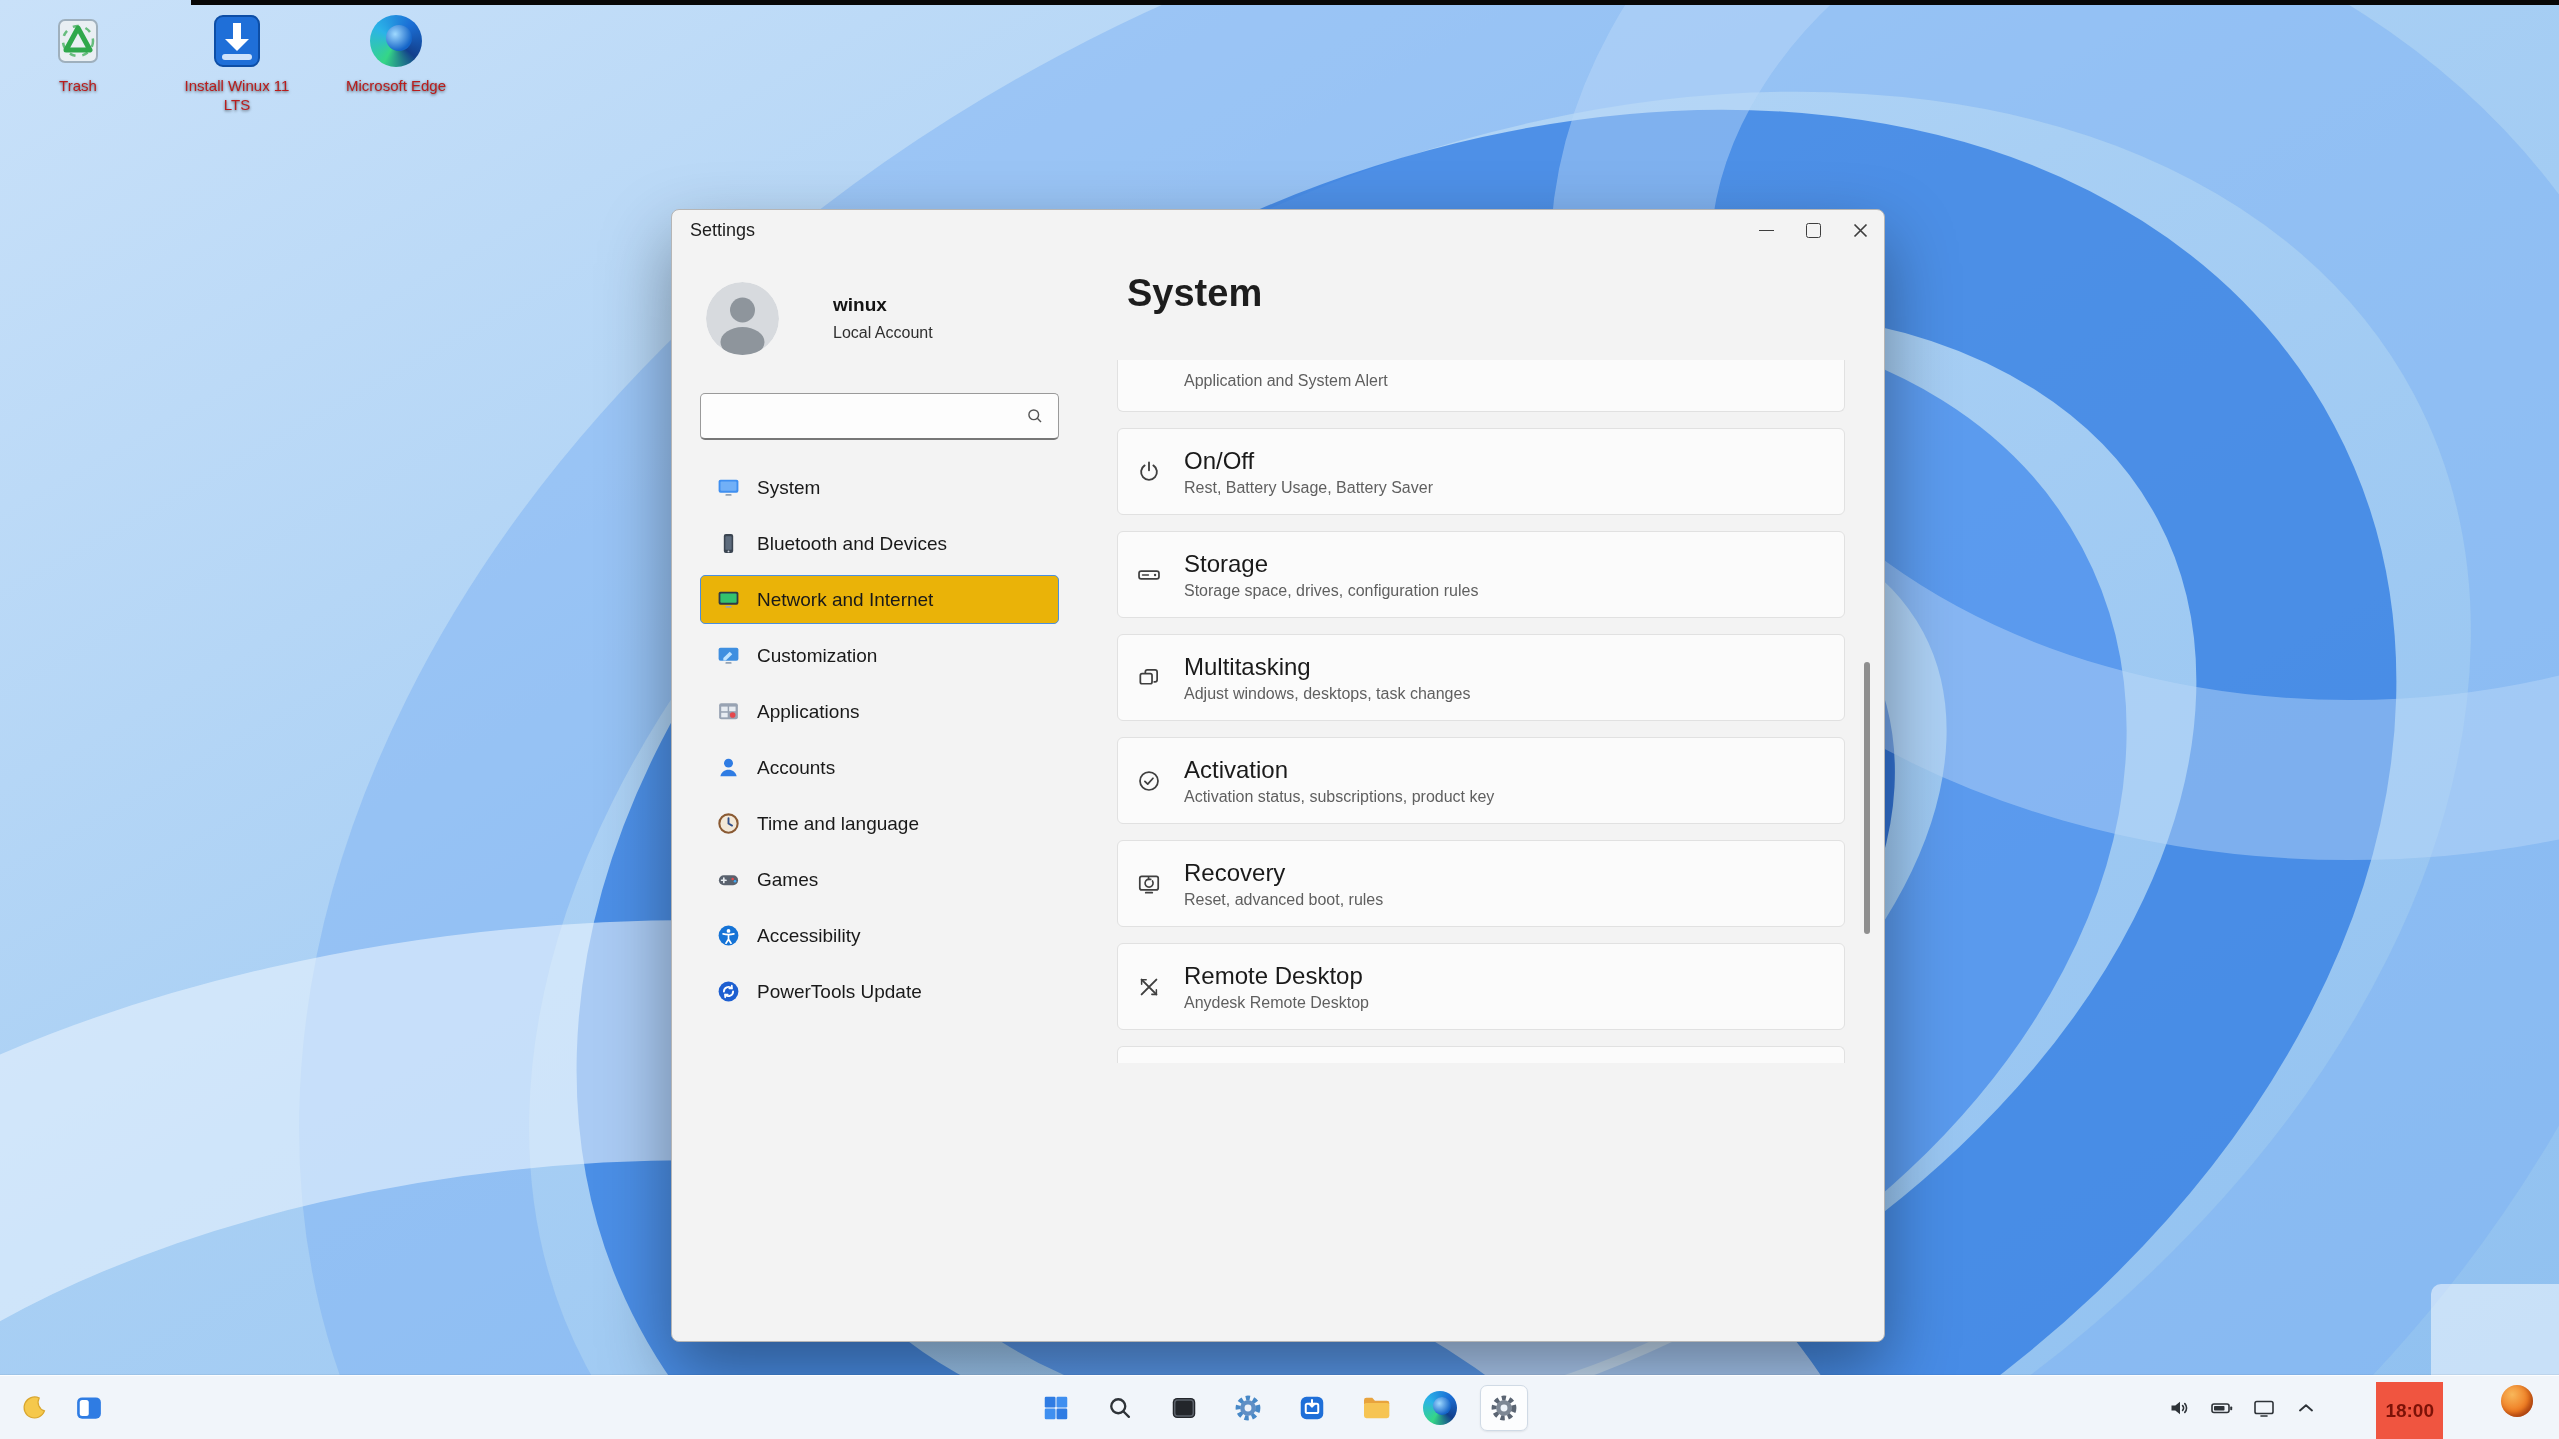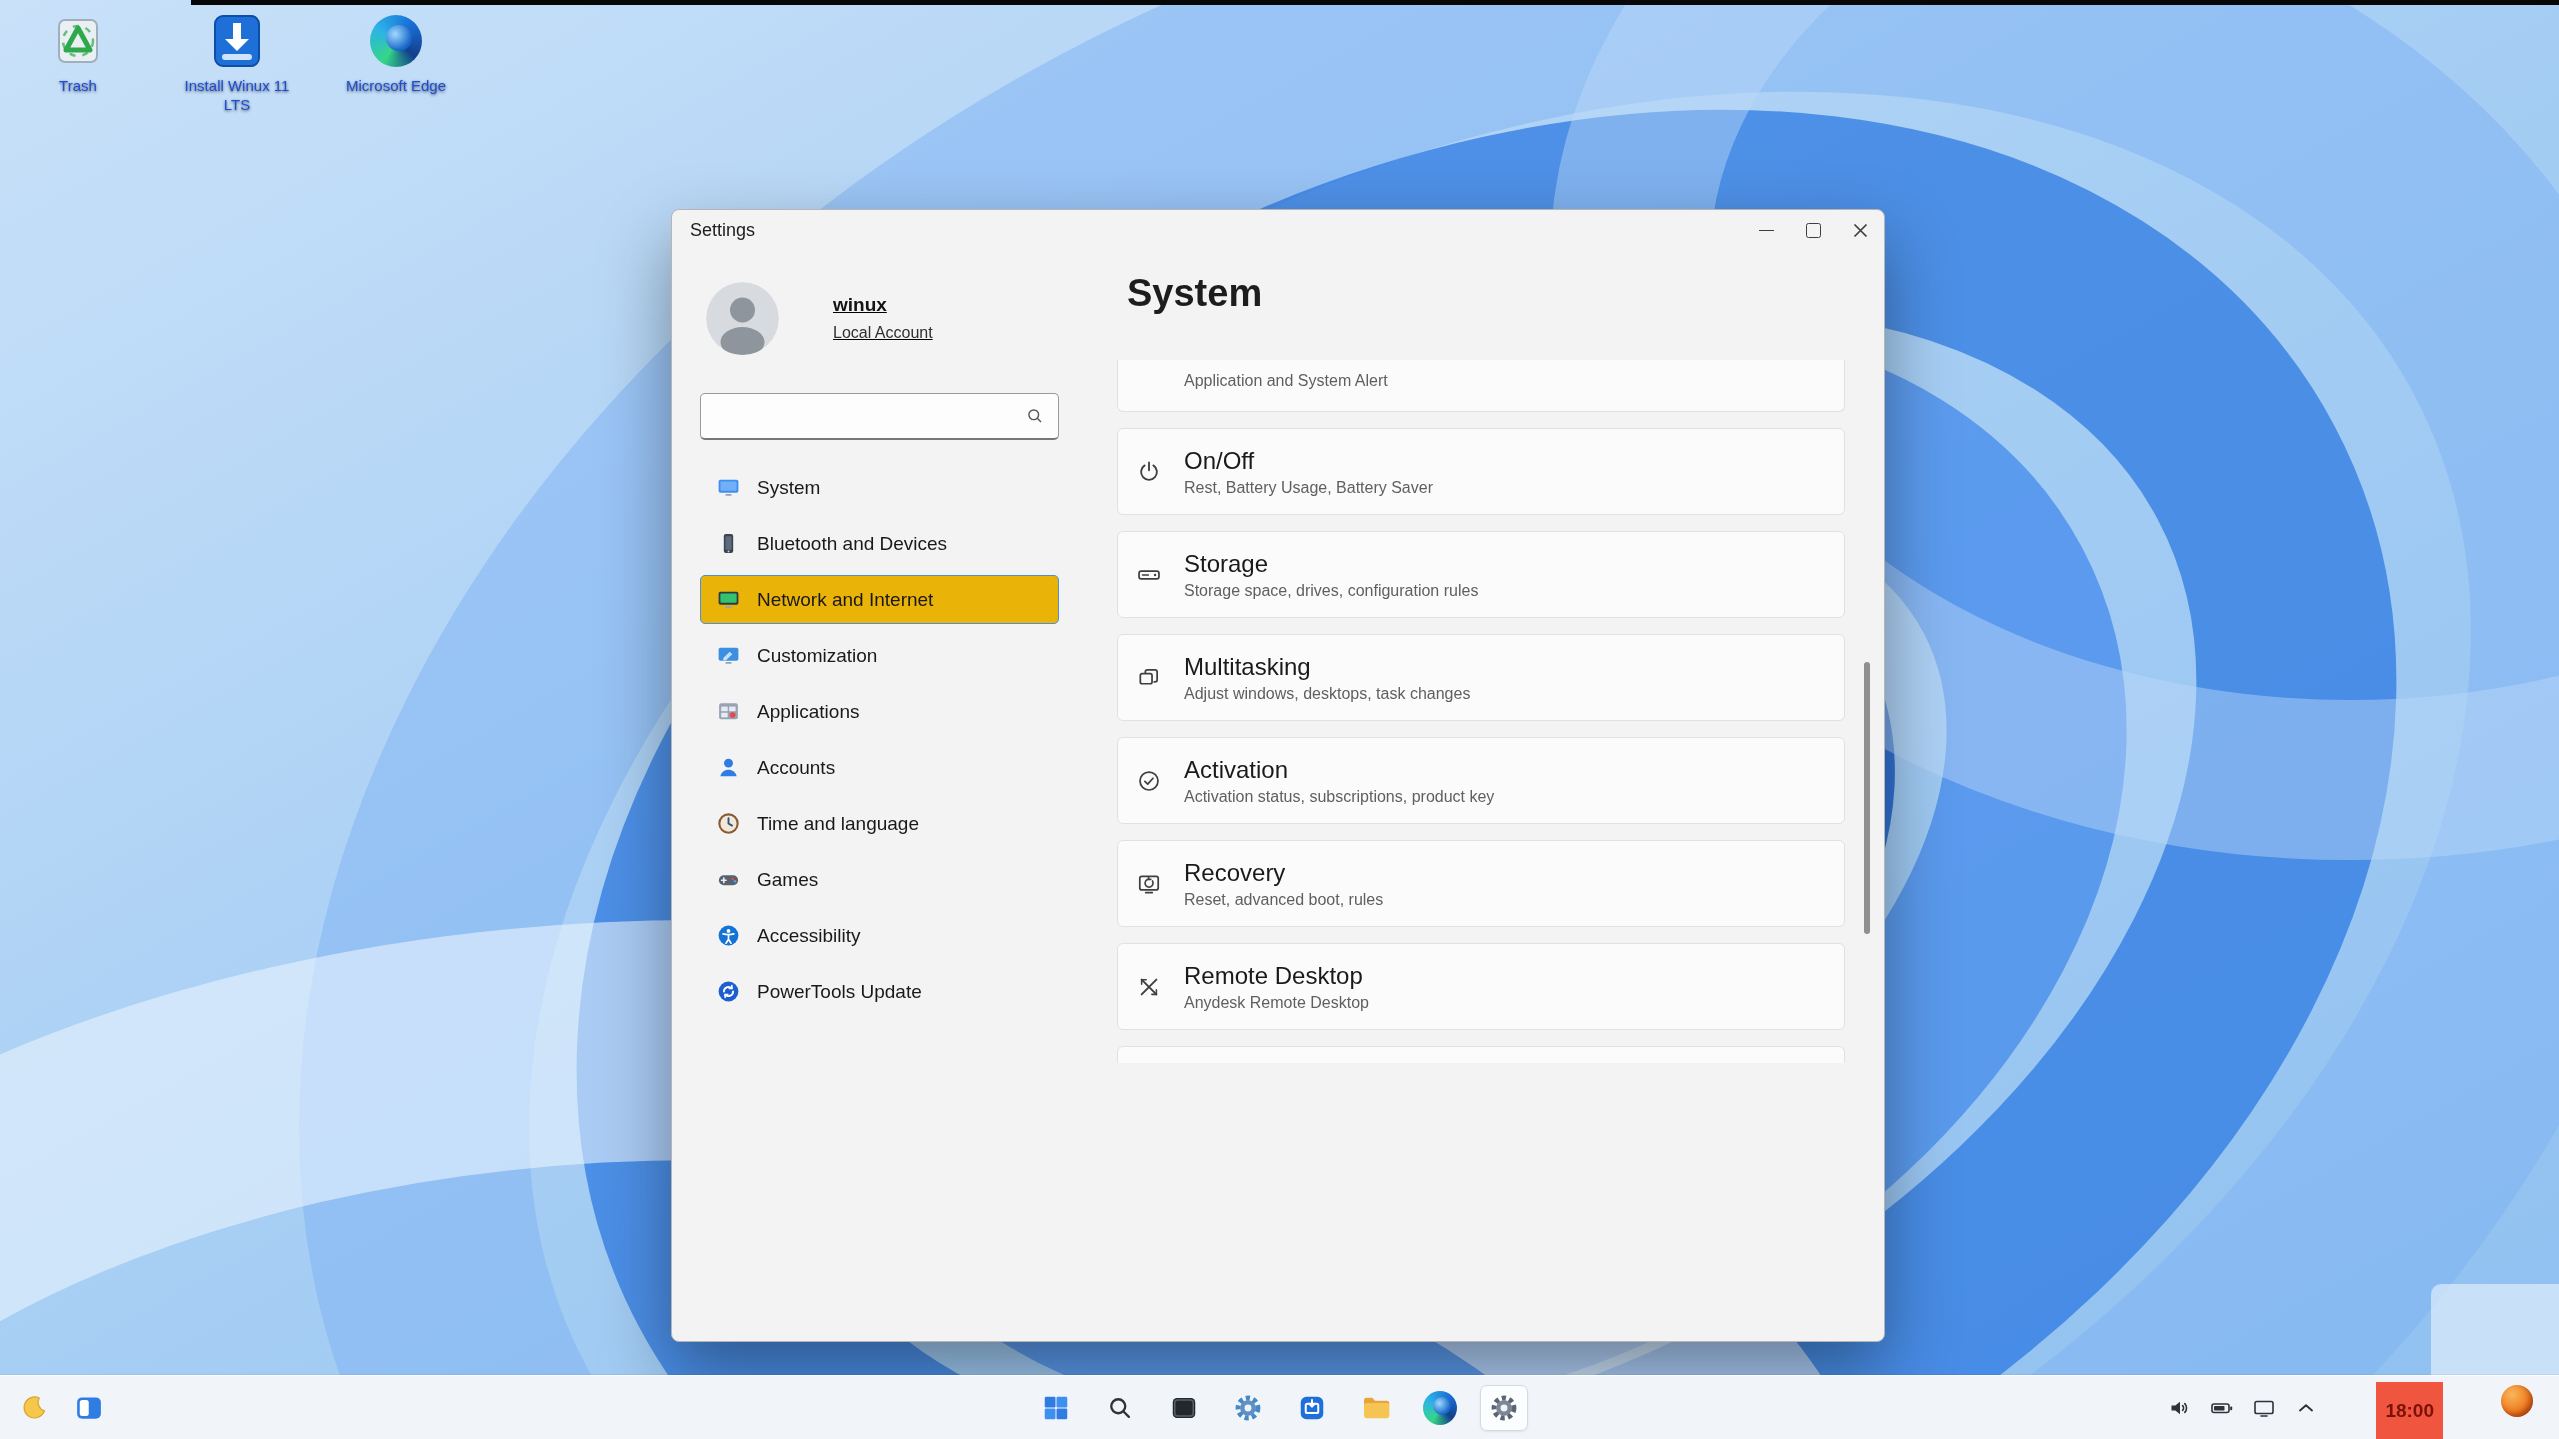--- a/index.html
+++ b/index.html
@@ -7,21 +7,21 @@
          font-family:"Liberation Sans",sans-serif;background:#a9cef2;}
   .wallpaper{position:absolute;left:0;top:0;width:2559px;height:1439px;display:block;}
 
   
   .top-strip{position:absolute;left:191px;top:0;right:0;height:5px;background:#070707;}
 
   
   .desk-icons{position:absolute;left:18px;top:12px;display:flex;gap:39px;}
   .dicon{width:120px;display:flex;flex-direction:column;align-items:center;cursor:pointer;}
   .dicon .art{width:58px;height:58px;display:flex;align-items:center;justify-content:center;}
-  .dicon .lbl{margin-top:7px;font-size:15px;line-height:1.25;color:#1d4ed8;text-align:center;
+  .dicon .lbl{margin-top:7px;font-size:15px;line-height:1.25;color:#b91c1c;text-align:center;
               text-shadow:0 1px 3px rgba(0,0,0,.65);}
   .edge-swirl{width:52px;height:52px;border-radius:50%;
       background:conic-gradient(from 210deg,#35d687,#2bb3e8 95deg,#1b6fd6 190deg,#123f8c 280deg,#35d687 360deg);
       position:relative;}
   .edge-swirl::after{content:"";position:absolute;left:16px;top:10px;width:26px;height:26px;border-radius:50%;
       background:radial-gradient(circle at 35% 35%,#9fd9ff,#1565c8 70%);}
   .edge-swirl.small{width:34px;height:34px;}
   .edge-swirl.small::after{left:10px;top:6px;width:18px;height:18px;}
 
   
@@ -30,21 +30,21 @@
   .titlebar{position:absolute;left:0;top:0;right:0;height:40px;cursor:default;}
   .win-title{position:absolute;left:18px;top:10px;font-size:18px;color:#1c1c1c;}
   .win-controls{position:absolute;right:0;top:0;display:flex;height:40px;}
   .wc{width:47px;height:40px;display:flex;align-items:center;justify-content:center;cursor:pointer;}
   .wc.close{border-top-right-radius:8px;}
   .min-glyph{width:15px;border-top:1.7px solid #3e3e3e;}
   .max-glyph{width:13px;height:13px;border:1.6px solid #3e3e3e;border-radius:2.5px;}
 
   
   .avatar{position:absolute;left:34px;top:72px;width:73px;height:73px;border-radius:50%;overflow:hidden;}
-  .user-meta{position:absolute;left:161px;top:84px;text-decoration:underline;}
+  .user-meta{position:absolute;left:161px;top:84px;}
   .user-name{font-size:19px;font-weight:bold;color:#141414;}
   .user-type{font-size:16px;color:#2f2f2f;margin-top:8px;}
   .searchbox{position:absolute;left:28px;top:183px;width:359px;height:47px;background:#fdfdfd;
              border:1px solid #9a9a9a;border-bottom:2px solid #777;border-radius:5px;box-sizing:border-box;
              display:flex;align-items:center;}
   .searchbox input{flex:1;height:100%;border:none;outline:none;background:transparent;
              font-family:"Liberation Sans",sans-serif;font-size:18px;padding:0 12px;color:#222;}
   .searchbox .sicon{width:20px;height:20px;margin-right:13px;flex:none;}
   .nav{position:absolute;left:28px;top:253px;width:359px;}
   .nav-item{display:flex;align-items:center;gap:16px;height:49px;margin-bottom:7px;border-radius:5px;

